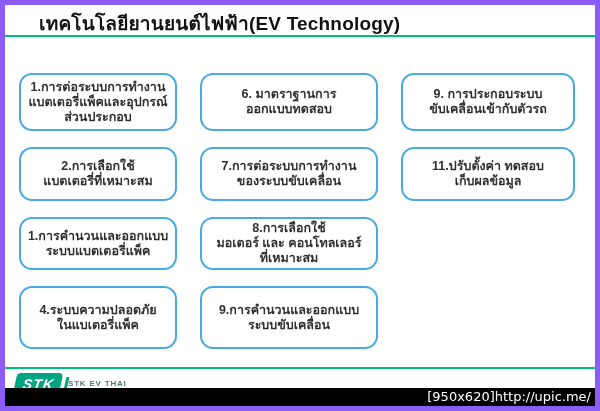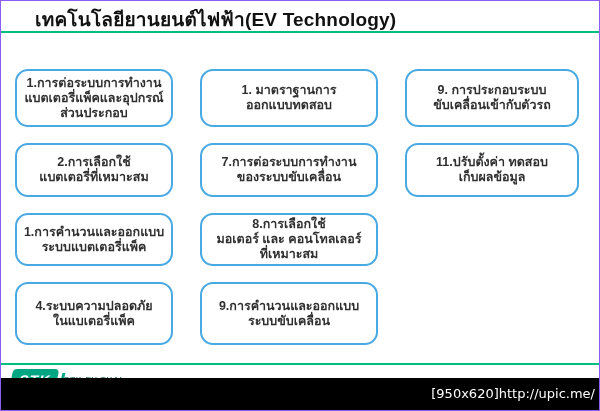--- a/index.html
+++ b/index.html
@@ -1,19 +1,19 @@
 <!DOCTYPE html>
 <html lang="th"><head>
 <meta charset="utf-8">
 <style>
   html,body{margin:0;padding:0;background:#fff;}
   body{font-family:"Liberation Sans",sans-serif;}
   .slide{
     position:relative;width:600px;height:411px;background:#ffffff;
-    border:1px solid #8b5cf6;box-sizing:border-box;overflow:hidden;
+    border:5px solid #8b5cf6;box-sizing:border-box;overflow:hidden;
   }
   
   .titlebar{
     position:absolute;top:0;left:0;right:0;height:30px;
     border-bottom:2px solid #00BE7C;background:#fff;
   }
   .title{
     margin:0;padding:3px 0 0 34px;font-size:19px;font-weight:700;color:#111;
     font-family:"Liberation Sans",sans-serif;letter-spacing:0.2px;white-space:nowrap;
   }
@@ -46,21 +46,21 @@
     transform:skewX(-12deg);display:flex;align-items:center;justify-content:center;
   }
   .logo-badge span{
     color:#fff;font-weight:700;font-style:italic;font-size:14px;letter-spacing:1px;
     transform:skewX(4deg);
   }
   .logo-bar{width:3px;height:13px;background:#00A583;margin-left:4px;transform:skewX(-12deg);}
   .brand{font-size:8px;font-weight:700;color:#4a7d74;letter-spacing:0.8px;}
   
   .watermark-bar{
-    position:absolute;left:0;right:0;bottom:0;height:32px;background:#000;
+    position:absolute;left:0;right:0;bottom:0;height:18px;background:#000;
     display:flex;align-items:center;justify-content:flex-end;padding-right:4px;box-sizing:border-box;
   }
   .watermark-bar span{
     color:#fff;font-size:13px;font-family:"DejaVu Sans",sans-serif;line-height:18px;
   }
 </style>
 </head>
 <body>
 
 <div class="slide">
@@ -82,21 +82,21 @@
     <div class="box">
       <span class="box-label">1.การคำนวนและออกแบบ
 ระบบแบตเตอรี่แพ็ค</span>
     </div>
     <div class="box">
       <span class="box-label">4.ระบบความปลอดภัย
 ในแบเตอรี่แพ็ค</span>
     </div>
 
     <div class="box">
-      <span class="box-label">1. มาตราฐานการ
+      <span class="box-label">6. มาตราฐานการ
 ออกแบบทดสอบ</span>
     </div>
     <div class="box">
       <span class="box-label">7.การต่อระบบการทำงาน
 ของระบบขับเคลื่อน</span>
     </div>
     <div class="box">
       <span class="box-label">8.การเลือกใช้
 มอเตอร์ และ คอนโทลเลอร์
 ที่เหมาะสม</span>

